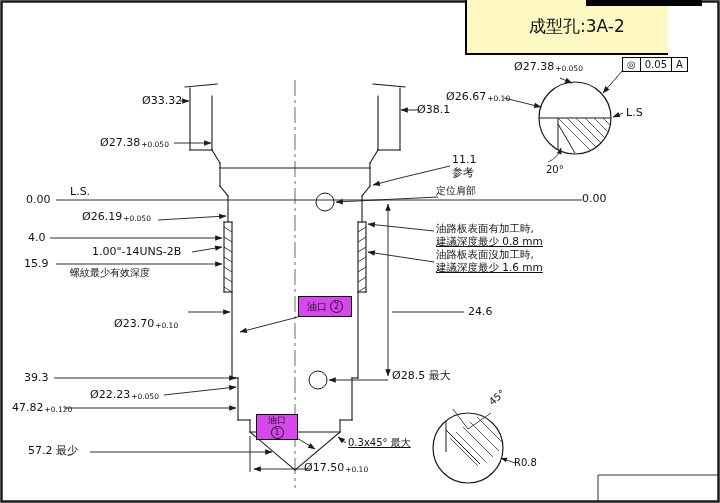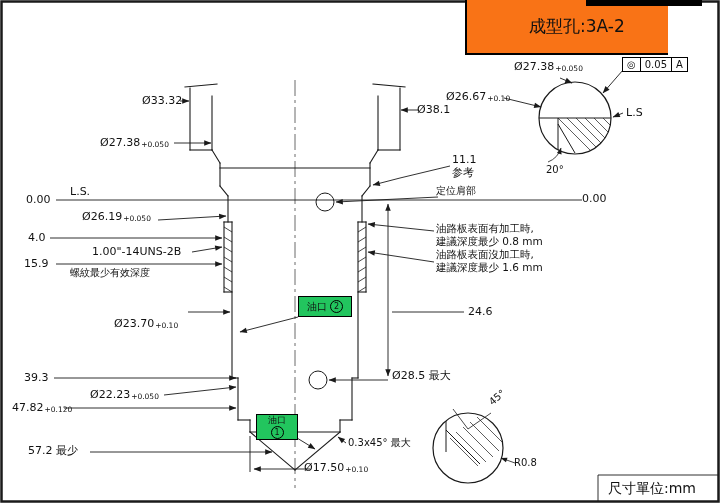--- a/index.html
+++ b/index.html
@@ -5,32 +5,32 @@
   html,body{margin:0;padding:0;background:#fff}
   .canvas{position:relative;width:720px;height:503px;background:#fff;overflow:hidden;
           font-family:"DejaVu Sans",sans-serif;color:#111}
   svg{position:absolute;left:0;top:0}
   .lbl{position:absolute;font-size:11px;line-height:13px;white-space:nowrap}
   .sm{font-size:10px}
   .xs{font-size:9.5px;line-height:11px}
   .tolstack{display:inline-flex;font-size:7.5px;line-height:8px;
             vertical-align:-1px;margin-left:1px}
   .tolstack i{font-style:normal}
-  .u{}
+  .u{text-decoration:underline}
   .fcf{position:absolute;display:flex;background:#fff}
   .fcf .cell{border:1px solid #000;padding:0 4px;font-size:10px;height:15px;
              display:flex;align-items:center;box-sizing:border-box}
   .fcf .cell + .cell{border-left:none}
-  .portbox{position:absolute;border:1px solid #000;background:#22c55e;display:flex;
+  .portbox{position:absolute;border:1px solid #000;background:#d946ef;display:flex;
            align-items:center;justify-content:center;gap:3px;font-size:10px;box-sizing:border-box}
   .portbox.v{flex-direction:column;gap:1px;font-size:9px;line-height:10px;padding:1px 2px}
   .circnum{display:inline-flex;width:11px;height:11px;border:1px solid #000;border-radius:50%;
            align-items:center;justify-content:center;font-size:8px;line-height:1;flex:0 0 auto}
   .titlebox{position:absolute;left:465px;top:0;width:203px;height:55px;border-left:2px solid #000;
-            border-bottom:2px solid #000;box-sizing:border-box;display:flex;align-items:center;background:#f97316}
+            border-bottom:2px solid #000;box-sizing:border-box;display:flex;align-items:center;background:#fef9c3}
   .titlebox .t{margin-left:62px;font-size:17px}
   .blackbar{position:absolute;left:586px;top:0;width:116px;height:6px;background:#000}
   .footer{position:absolute;left:608px;top:480px;font-size:14px}
   .rot{transform:rotate(-40deg);transform-origin:left top}
   .oil{font-size:10.5px;line-height:13px}
 </style>
 </head>
 <body>
 
 <div class="canvas">
@@ -295,15 +295,14 @@
 
   <div class="portbox" style="left:298px;top:296px;width:54px;height:21px">
     <span>油口</span>
     <span class="circnum">2</span>
   </div>
   <div class="portbox v" style="left:256px;top:414px;width:42px;height:26px">
     <span>油口</span>
     <span class="circnum">1</span>
   </div>
 
-  <div class="footer">尺寸單位:mm</div>
 
 </div>
 
 </body></html>

